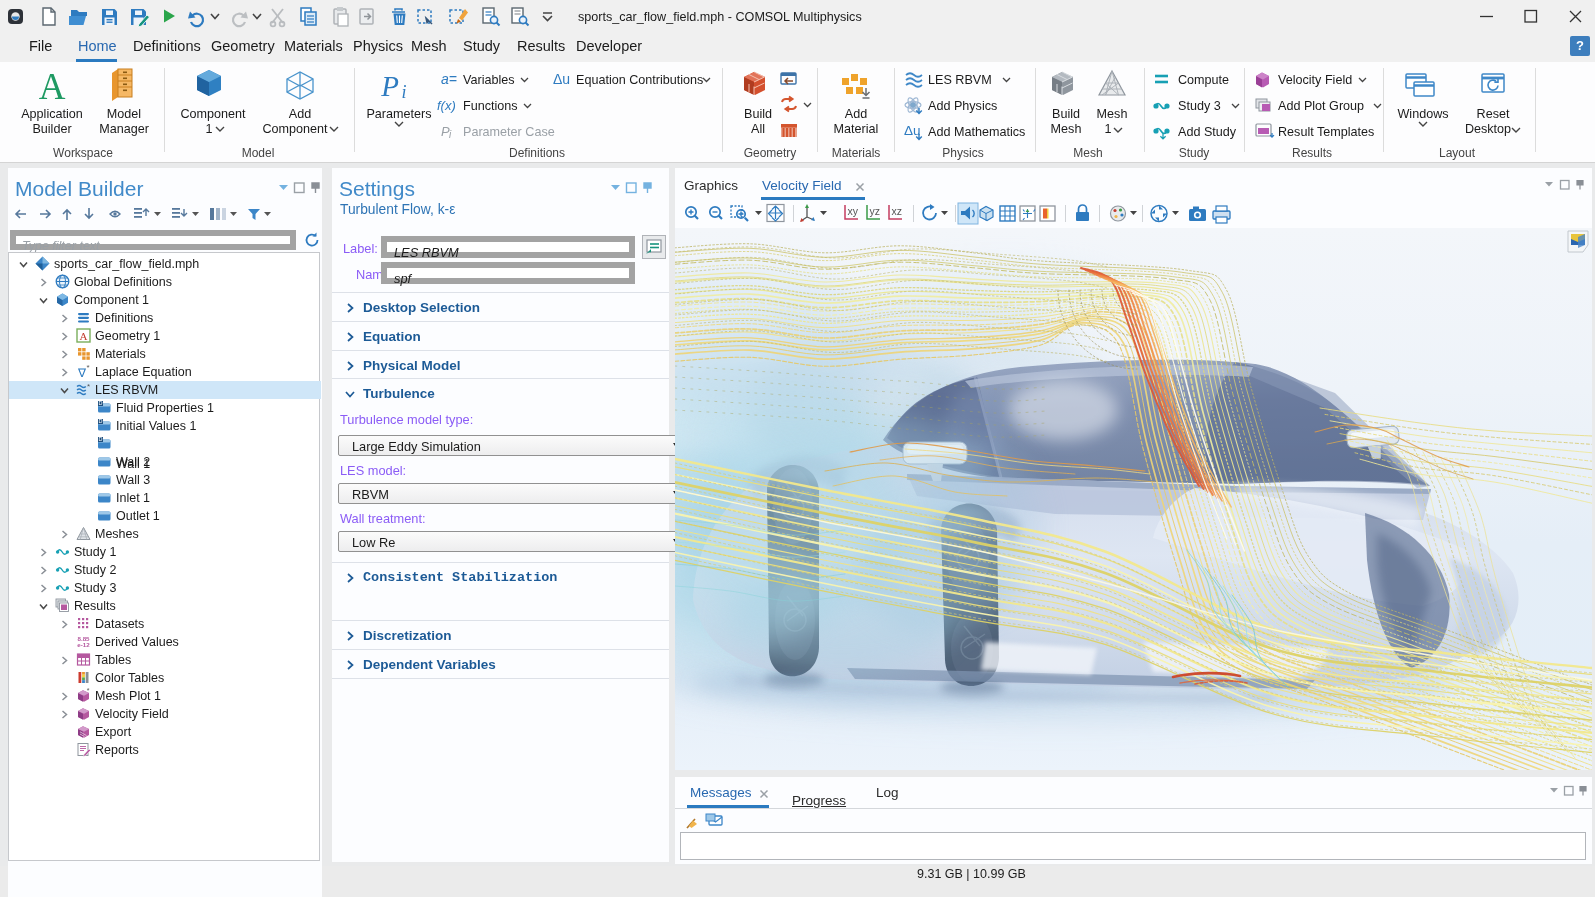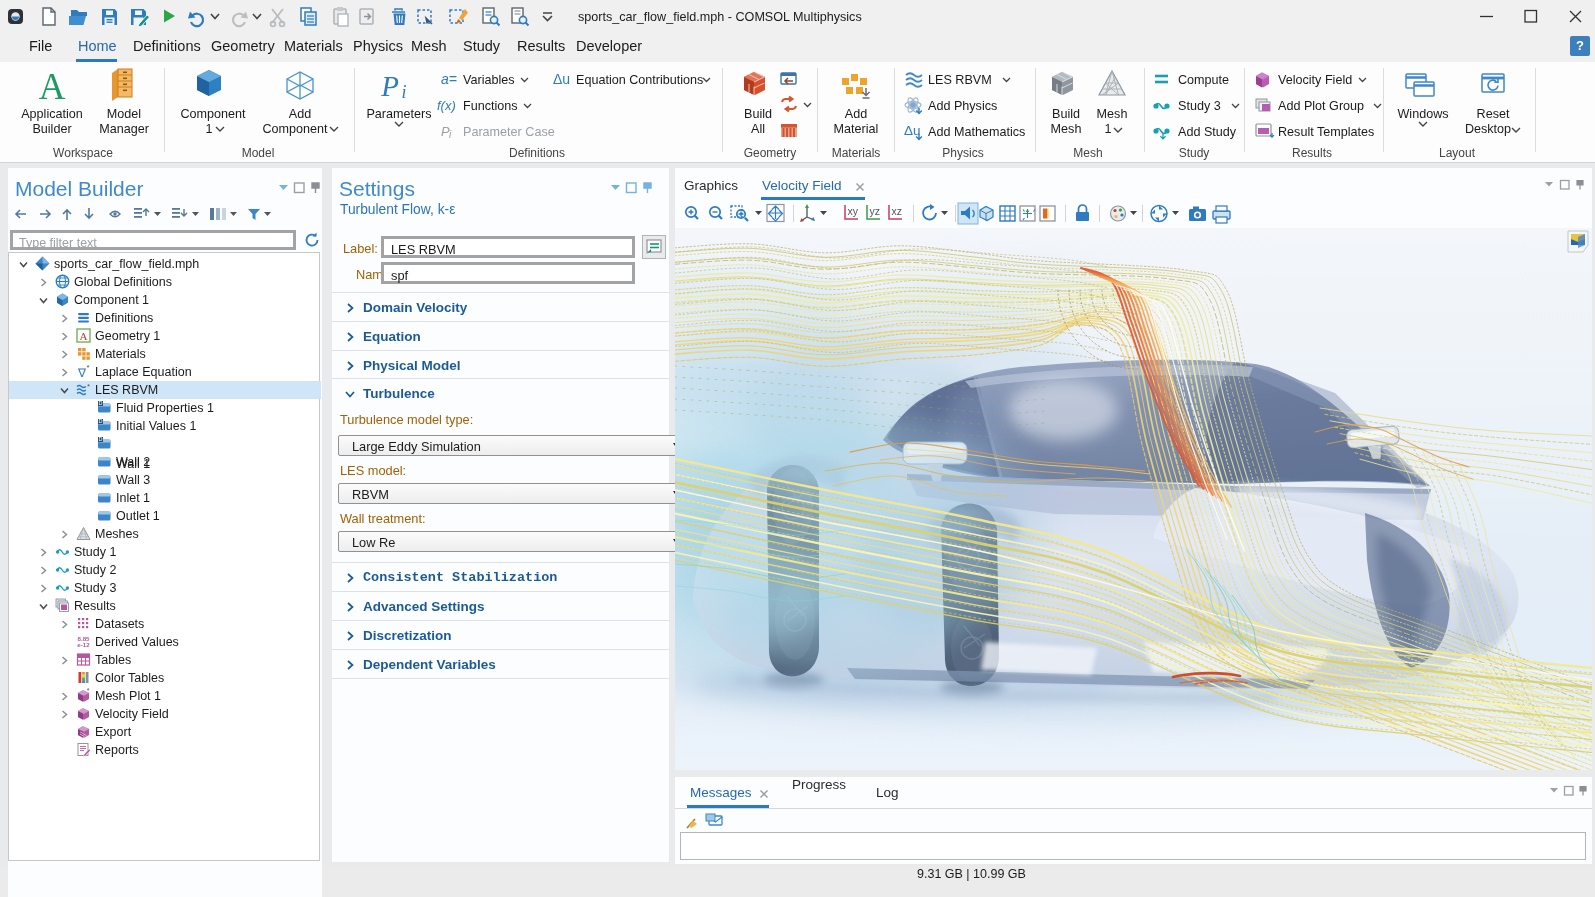--- a/index.html
+++ b/index.html
@@ -13,25 +13,25 @@
 
 .panel { position:absolute; background:#fcfdff; }
 .phead { color:#418ac9; font-size:21px; }
 
 .trow { position:absolute; left:0; width:312px; height:18px; font-size:12.5px; color:#1b1b1b; }
 .trow .lbl { position:absolute; top:2px; }
 .ticon { position:absolute; top:1px; width:15px; height:15px; }
 
 .sechead { position:absolute; left:0; width:337px; height:29px; border-top:1px solid #dde1e8; }
 .sechead .t { position:absolute; left:31px; top:7px; color:#1c5a96; font-weight:bold; font-size:13.5px; }
-.slabel { position:absolute; font-size:12.8px; color:#a16207; }
+.slabel { position:absolute; font-size:12.8px; color:#8b5cf6; }
 .sdrop { position:absolute; left:6px; width:351px; height:21px; background:linear-gradient(#fbfbfb,#ededee); border:1px solid #919191; border-radius:2px; font-size:12.8px; color:#1b1b1b; }
 .sdrop .txt { position:absolute; left:13px; top:3px; }
 .sdrop .arr { position:absolute; right:7px; top:7px; width:0; height:0; border-left:4.5px solid transparent; border-right:4.5px solid transparent; border-top:6px solid #2b2b2b; }
-.tin { position:absolute; background:#fff; border:3px solid #a3a3a3; font-size:12.8px; color:#1b1b1b; }
+.tin { position:absolute; background:#fff; border:6px solid #a3a3a3; font-size:12.8px; color:#1b1b1b;font-style:italic; }
 
 .tab { position:absolute; font-size:13.5px; color:#2b2b2b; }
 .tabactive { color:#2868b0; }
 svg { display:block; }
 </style>
 </head>
 <body>
 
 <div id="titlebar">
 <svg width="1595" height="33" viewBox="0 0 1595 33">
@@ -777,21 +777,21 @@
       </svg>
     </div>
 <div class="slabel" style="left:24px; top:99px;">Name:</div>
 <div class="tin" style="left:49px; top:94px; width:254px; height:22px;">
       <span style="position:absolute; left:7px; top:3px;">spf</span>
     </div>
 <div class="sechead" style="top:124px;">
       <svg class="abs" style="left:13px; top:10px;" width="10" height="10" viewBox="0 0 10 10">
         <path d="M3 1 l4.5 4 -4.5 4" stroke="#1c5a96" stroke-width="1.7" fill="none"></path>
       </svg>
-      <div class="t">Domain Velocity</div>
+      <div class="t">Desktop Selection</div>
     </div>
 <div class="sechead" style="top:153px;padding-left:48px;">
       <svg class="abs" style="left:13px; top:10px;" width="10" height="10" viewBox="0 0 10 10">
         <path d="M3 1 l4.5 4 -4.5 4" stroke="#1c5a96" stroke-width="1.7" fill="none"></path>
       </svg>
       <div class="t">Equation</div>
     </div>
 <div class="sechead" style="top:182px;">
       <svg class="abs" style="left:13px; top:10px;" width="10" height="10" viewBox="0 0 10 10">
         <path d="M3 1 l4.5 4 -4.5 4" stroke="#1c5a96" stroke-width="1.7" fill="none"></path>
@@ -817,26 +817,20 @@
 <div class="slabel" style="left:8px; top:343px;">Wall treatment:</div>
 <div class="sdrop" style="top:363px;">
       <span class="txt">Low Re</span>
       <span class="arr"></span>
     </div>
 <div class="sechead" style="top:394px;font-family:Liberation Mono, monospace;">
       <svg class="abs" style="left:13px; top:10px;" width="10" height="10" viewBox="0 0 10 10">
         <path d="M3 1 l4.5 4 -4.5 4" stroke="#1c5a96" stroke-width="1.7" fill="none"></path>
       </svg>
       <div class="t">Consistent Stabilization</div>
-    </div>
-<div class="sechead" style="top:423px;">
-      <svg class="abs" style="left:13px; top:10px;" width="10" height="10" viewBox="0 0 10 10">
-        <path d="M3 1 l4.5 4 -4.5 4" stroke="#1c5a96" stroke-width="1.7" fill="none"></path>
-      </svg>
-      <div class="t">Advanced Settings</div>
     </div>
 <div class="sechead" style="top:452px;">
       <svg class="abs" style="left:13px; top:10px;" width="10" height="10" viewBox="0 0 10 10">
         <path d="M3 1 l4.5 4 -4.5 4" stroke="#1c5a96" stroke-width="1.7" fill="none"></path>
       </svg>
       <div class="t">Discretization</div>
     </div>
 <div class="sechead" style="top:481px;">
       <svg class="abs" style="left:13px; top:10px;" width="10" height="10" viewBox="0 0 10 10">
         <path d="M3 1 l4.5 4 -4.5 4" stroke="#1c5a96" stroke-width="1.7" fill="none"></path>
@@ -1172,21 +1166,21 @@
         </g>
 </svg>
     </div>
 </div>
 
 <div class="panel" id="messages" style="left:675px; top:777px; width:917px; height:87px;">
 <div class="tab tabactive" style="left:15px; top:8px;">Messages</div>
 <svg class="abs" style="left:84px; top:12px;" width="10" height="10" viewBox="0 0 10 10">
       <path d="M1.5 1.5 l7 7 m0 -7 l-7 7" stroke="#9aa0a6" stroke-width="1.5"></path>
     </svg>
-<div class="tab" style="left:117px; top:0;">Progress</div>
+<div class="tab" style="left:117px; top:16px;text-decoration:underline;">Progress</div>
 <div class="tab" style="left:201px; top:8px;">Log</div>
 <div class="abs" style="left:12px; top:28px; width:82px; height:3px; background:#2a7ac0;"></div>
 <div class="abs" style="left:0; top:31px; width:917px; height:1px; background:#d4d7db;"></div>
 <svg class="abs" style="left:10px; top:36px;" width="40" height="17" viewBox="0 0 40 17">
       <path d="M2 15 l8 -9" stroke="#b0772a" stroke-width="1.6"></path>
       <path d="M8 7.5 l4 3.5 -5.5 4 -2.5 -2z" fill="#f0b44c"></path>
       <rect x="24" y="3" width="13" height="9" rx="1" fill="#fff" stroke="#3c86c8" stroke-width="1.3"></rect>
       <path d="M24 4 l6.5 5 6.5 -5" fill="none" stroke="#3c86c8" stroke-width="1.2"></path>
       <rect x="21" y="1" width="9" height="7" fill="#9ec8e8" stroke="#3c86c8" stroke-width="1"></rect>
     </svg>

